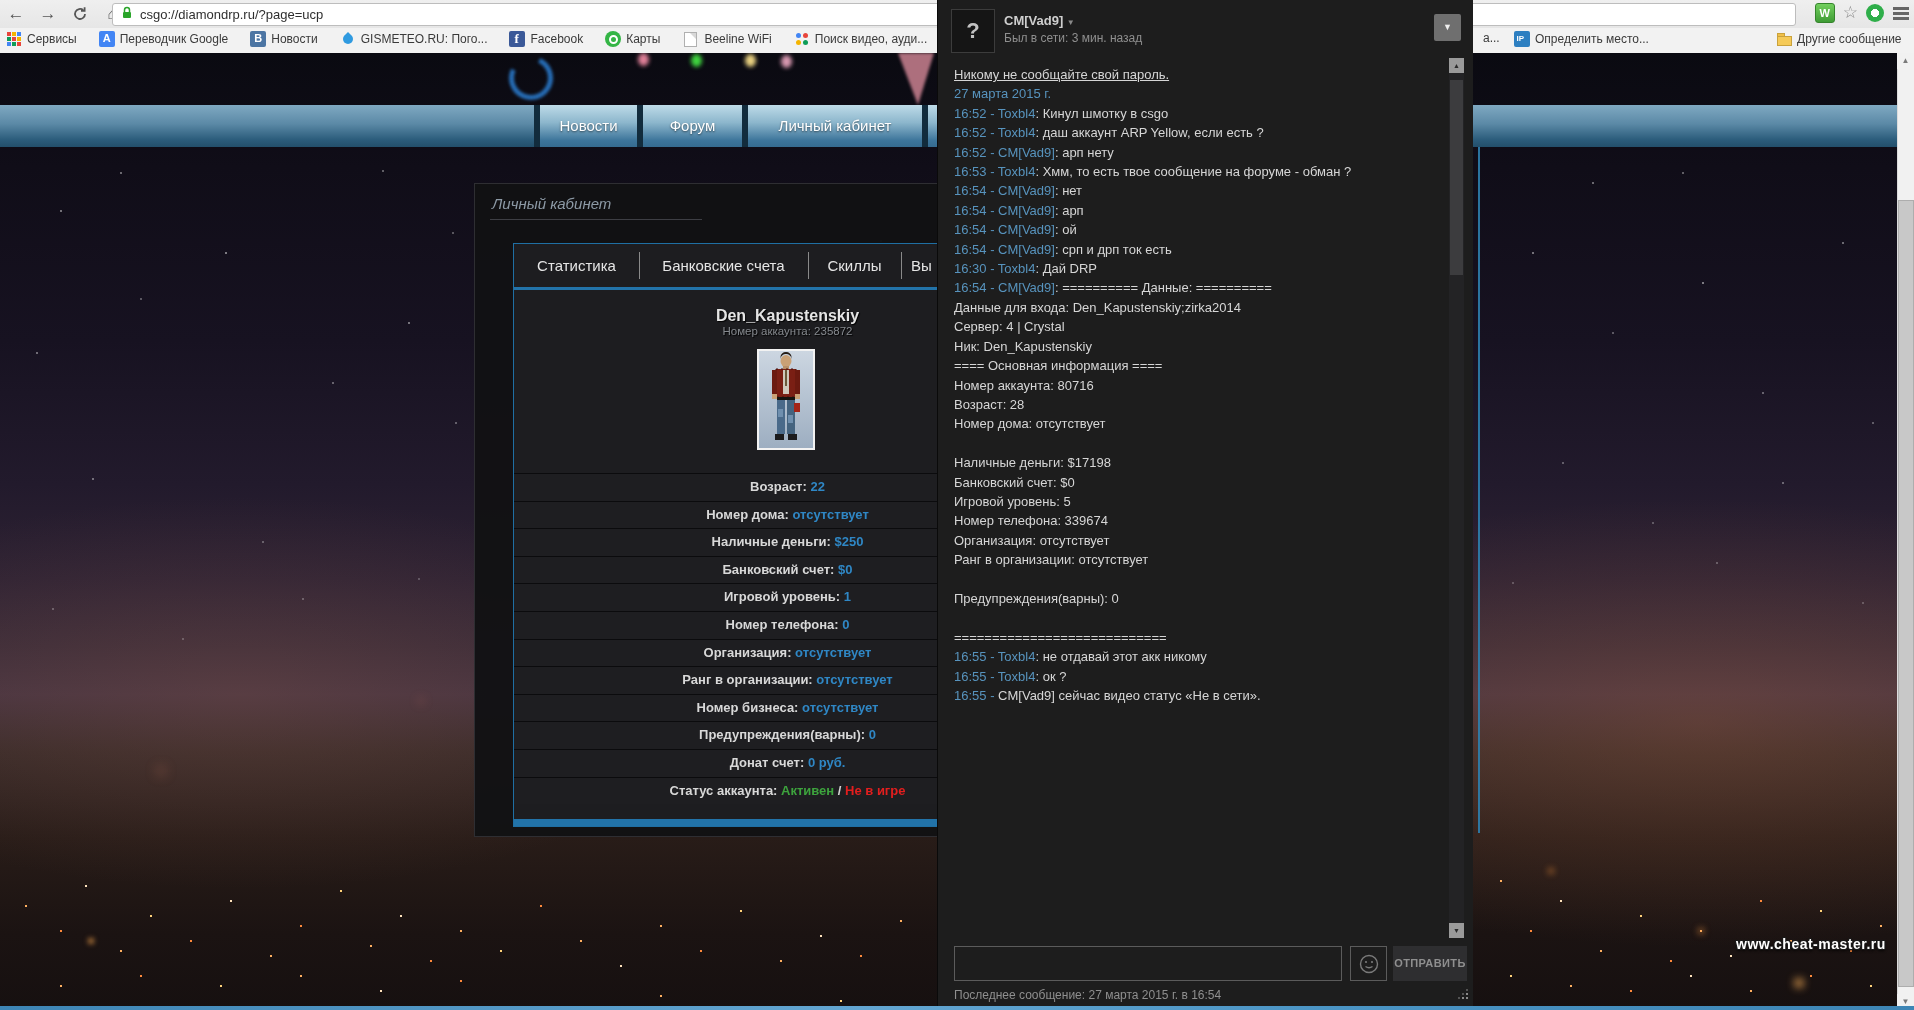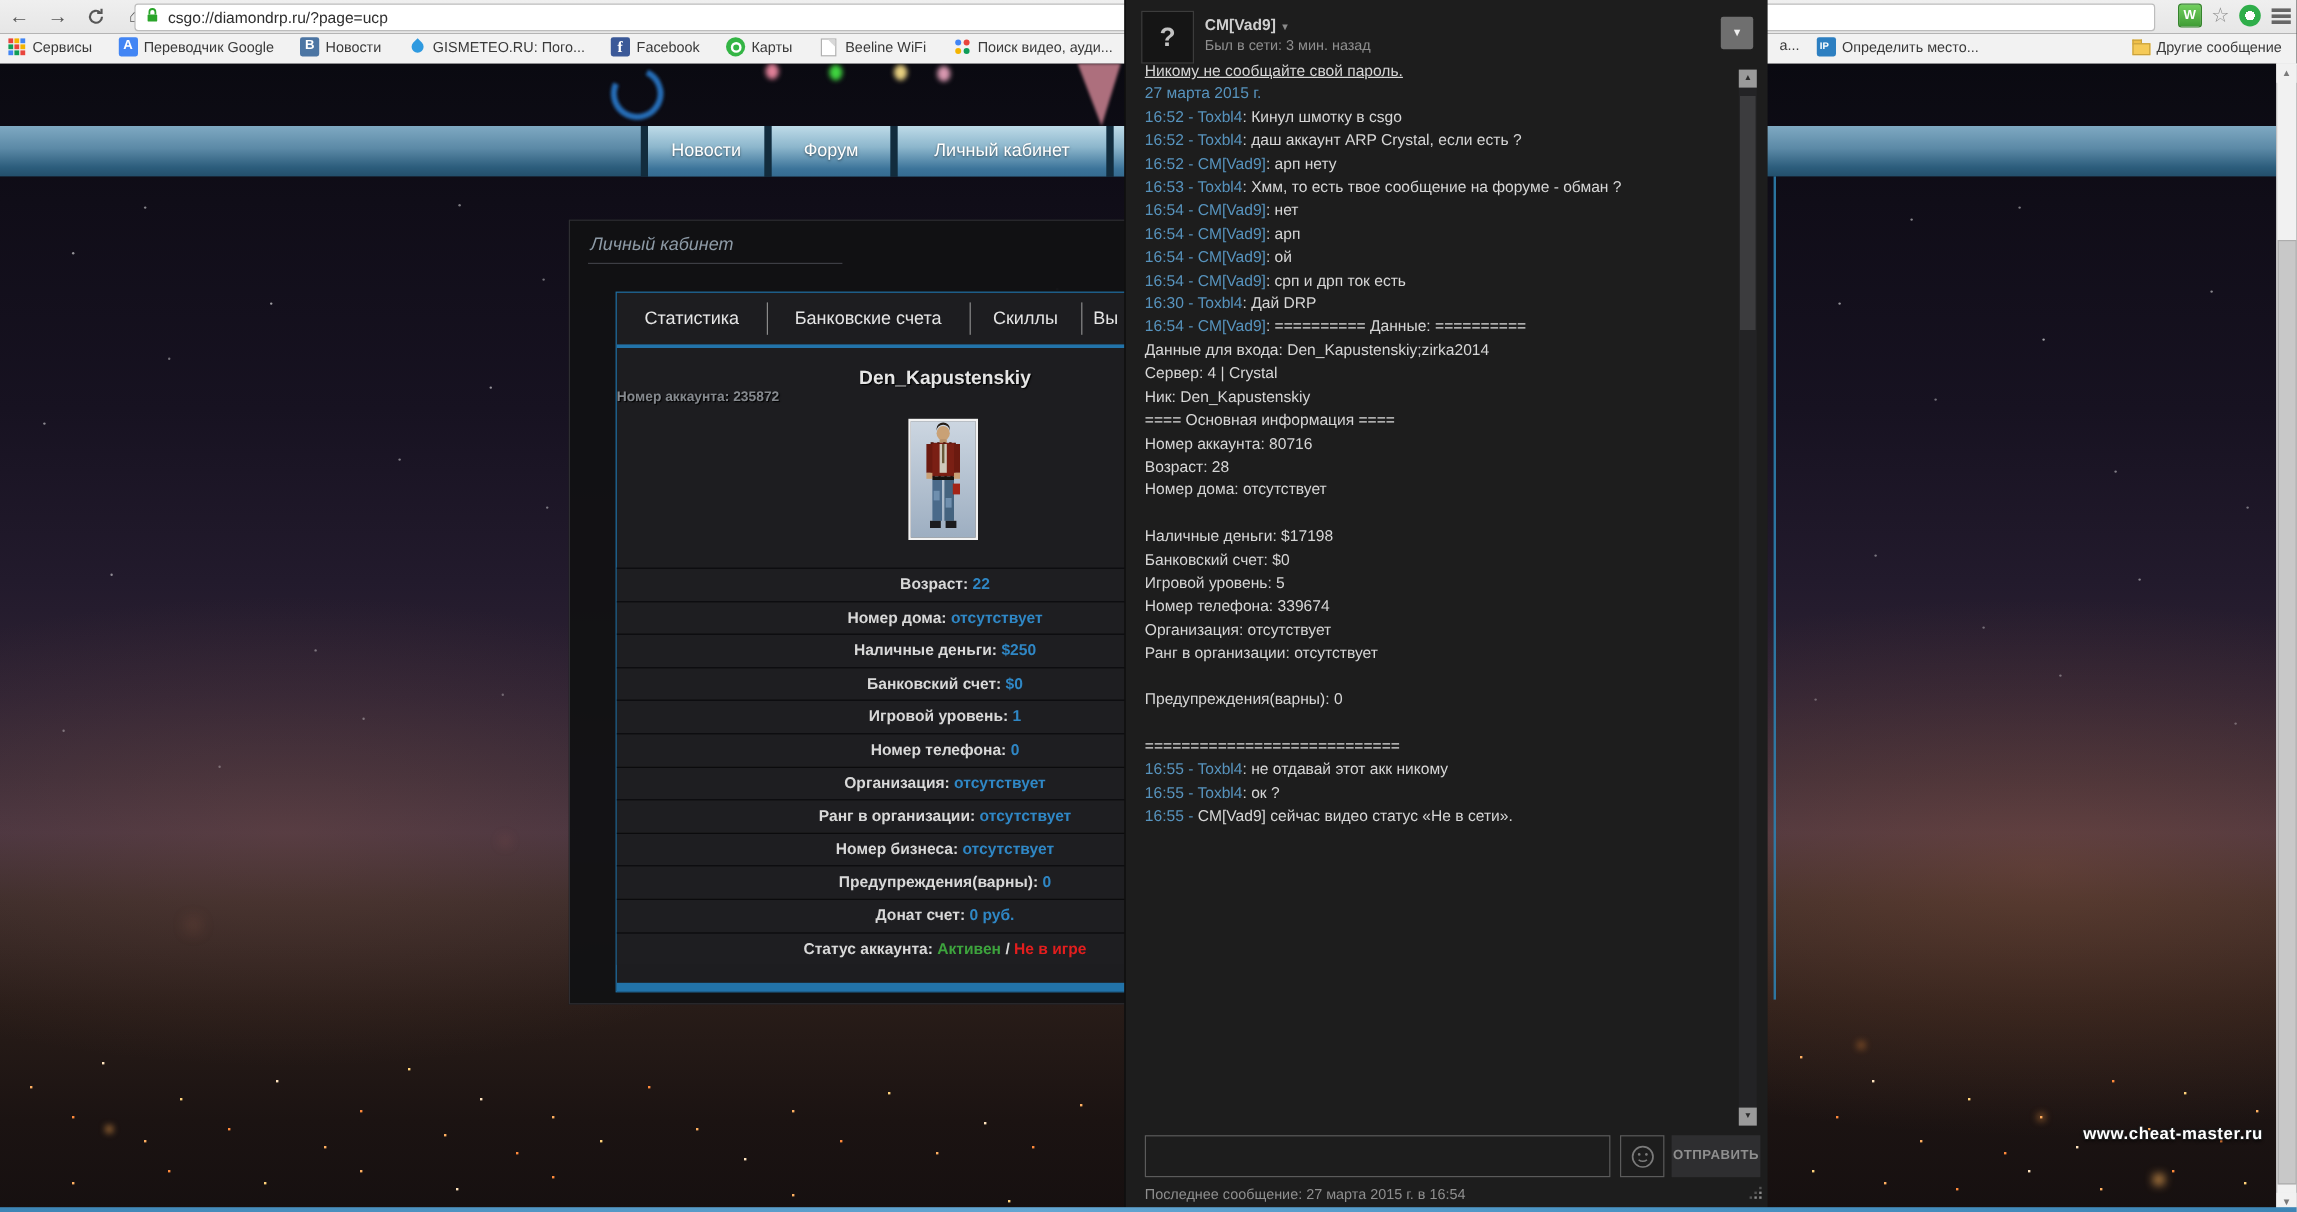--- a/index.html
+++ b/index.html
@@ -115,42 +115,42 @@
          border:1px solid #2e2e32}
   .panel-title{left:492px;top:142px;font-size:15px;font-style:italic;color:#8d9aa6}
   .panel-underline{left:490px;top:166px;width:212px;height:1px;background:#3d3e44}
   .tabbox{left:513px;top:190px;width:547px;height:582px;border:1px solid #1f6fa3;background:#1d1d20}
   .tabsrow{left:0;top:0;width:547px;height:43px}
   .tab{top:0;height:43px;line-height:43px;text-align:center;color:#e5e5e5;font-size:15px;cursor:pointer;white-space:nowrap}
   .tabsep{top:8px;width:1px;height:27px;background:#8a8a8a}
   .tabline{left:0;top:43px;width:547px;height:3px;background:#2273a9}
   .accname{left:0;top:63px;width:547px;text-align:center;font-size:16px;font-weight:bold;color:#e5e5e5;
            text-shadow:1px 1px 1px #000}
-  .accnum{left:0;top:81px;width:547px;text-align:left;font-size:11.5px;font-weight:bold;color:#85898e;
+  .accnum{left:0;top:81px;width:547px;text-align:center;font-size:11.5px;font-weight:normal;color:#85898e;
           text-shadow:1px 1px 1px #000}
   .avatar{left:243px;top:105px;width:54px;height:97px;border:2px solid #f2f2f2;
           background:linear-gradient(#ccd6e1,#9daec1)}
   .statlist{left:0;top:229px;width:547px}
   .srow{width:547px;height:26.6px;line-height:26.6px;text-align:center;border-top:1px solid #0b0b0d;
         background:#1e1e21;font-size:13px;font-weight:bold;white-space:nowrap}
   .sl{color:#d8d8d8}
   .v-blue{color:#2f87c5}.v-green{color:#3da33d}.v-red{color:#e31e1e}.v-white{color:#d8d8d8}
   .tabbot{left:0;top:575px;width:547px;height:7px;background:#2273a9}
 
   
   .chat{left:937px;top:0;width:535px;height:1006px;background:#1d1d1d;border-left:1px solid #0a0a0a;z-index:10}
   .chat .abs{position:absolute}
   .ch-avatar{left:13px;top:9px;width:42px;height:42px;background:#151515;border:1px solid #3c3c3c;
              color:#c2c2c2;font-size:22px;font-weight:bold;text-align:center;line-height:42px}
   .ch-name{left:66px;top:13px;font-size:13px;color:#cfcfcf;font-weight:bold}
   .ch-caret{font-size:8px;color:#8a8a8a;font-weight:normal}
   .ch-status{left:66px;top:31px;font-size:12px;color:#8f8f8f}
   .ch-dd{left:496px;top:14px;width:27px;height:27px;background:#6f6f6f;border-radius:2px;
          color:#efefef;font-size:9px;text-align:center;line-height:27px;cursor:pointer}
-  .msgs{left:0;top:49px;width:508px;height:884px;padding-left:16px;box-sizing:border-box;overflow:hidden}
+  .msgs{left:0;top:65px;width:508px;height:884px;padding-left:16px;box-sizing:border-box;overflow:hidden}
   .cl{min-height:19.4px;line-height:19.4px;font-size:13px;white-space:nowrap}
   .cb{color:#5793bd}
   .cw{color:#d6d6d6}
   .cu{color:#d6d6d6;text-decoration:underline}
   .ms-track{left:511px;top:58px;width:15px;height:880px;background:#232325}
   .ms-btn{left:511px;width:15px;height:15px;background:#9a9a9a;color:#2b2b2b;font-size:7px;
           text-align:center;line-height:15px}
   .ms-thumb{left:512px;top:80px;width:13px;height:195px;background:#3c3c3e}
   .chat-input{left:16px;top:946px;width:388px;height:35px;border:1px solid #5b5b5b;background:#1d1d1d;
               color:#d6d6d6;font-size:13px;box-sizing:border-box;outline:none;font-family:"Liberation Sans",sans-serif}
@@ -342,21 +342,21 @@
     <span>CM[Vad9]</span>
     <span class="ch-caret">▼</span>
   </div>
   <div class="abs ch-status">Был в сети: 3 мин. назад</div>
   <div class="abs ch-dd">▼</div>
 
   <div class="abs msgs" id="messages">
       <div class="cl"><span class="cu">Никому не сообщайте свой пароль.</span></div>
       <div class="cl"><span class="cb">27 марта 2015 г.</span></div>
       <div class="cl"><span class="cb">16:52 - Toxbl4</span><span class="cw">: Кинул шмотку в csgo</span></div>
-      <div class="cl"><span class="cb">16:52 - Toxbl4</span><span class="cw">: даш аккаунт ARP Crystal, если есть ?</span></div>
+      <div class="cl"><span class="cb">16:52 - Toxbl4</span><span class="cw">: даш аккаунт ARP Yellow, если есть ?</span></div>
       <div class="cl"><span class="cb">16:52 - CM[Vad9]</span><span class="cw">: арп нету</span></div>
       <div class="cl"><span class="cb">16:53 - Toxbl4</span><span class="cw">: Хмм, то есть твое сообщение на форуме - обман ?</span></div>
       <div class="cl"><span class="cb">16:54 - CM[Vad9]</span><span class="cw">: нет</span></div>
       <div class="cl"><span class="cb">16:54 - CM[Vad9]</span><span class="cw">: арп</span></div>
       <div class="cl"><span class="cb">16:54 - CM[Vad9]</span><span class="cw">: ой</span></div>
       <div class="cl"><span class="cb">16:54 - CM[Vad9]</span><span class="cw">: срп и дрп ток есть</span></div>
       <div class="cl"><span class="cb">16:30 - Toxbl4</span><span class="cw">: Дай DRP</span></div>
       <div class="cl"><span class="cb">16:54 - CM[Vad9]</span><span class="cw">: ========== Данные: ==========</span></div>
       <div class="cl"><span class="cw">Данные для входа: Den_Kapustenskiy;zirka2014</span></div>
       <div class="cl"><span class="cw">Сервер: 4 | Crystal</span></div>

